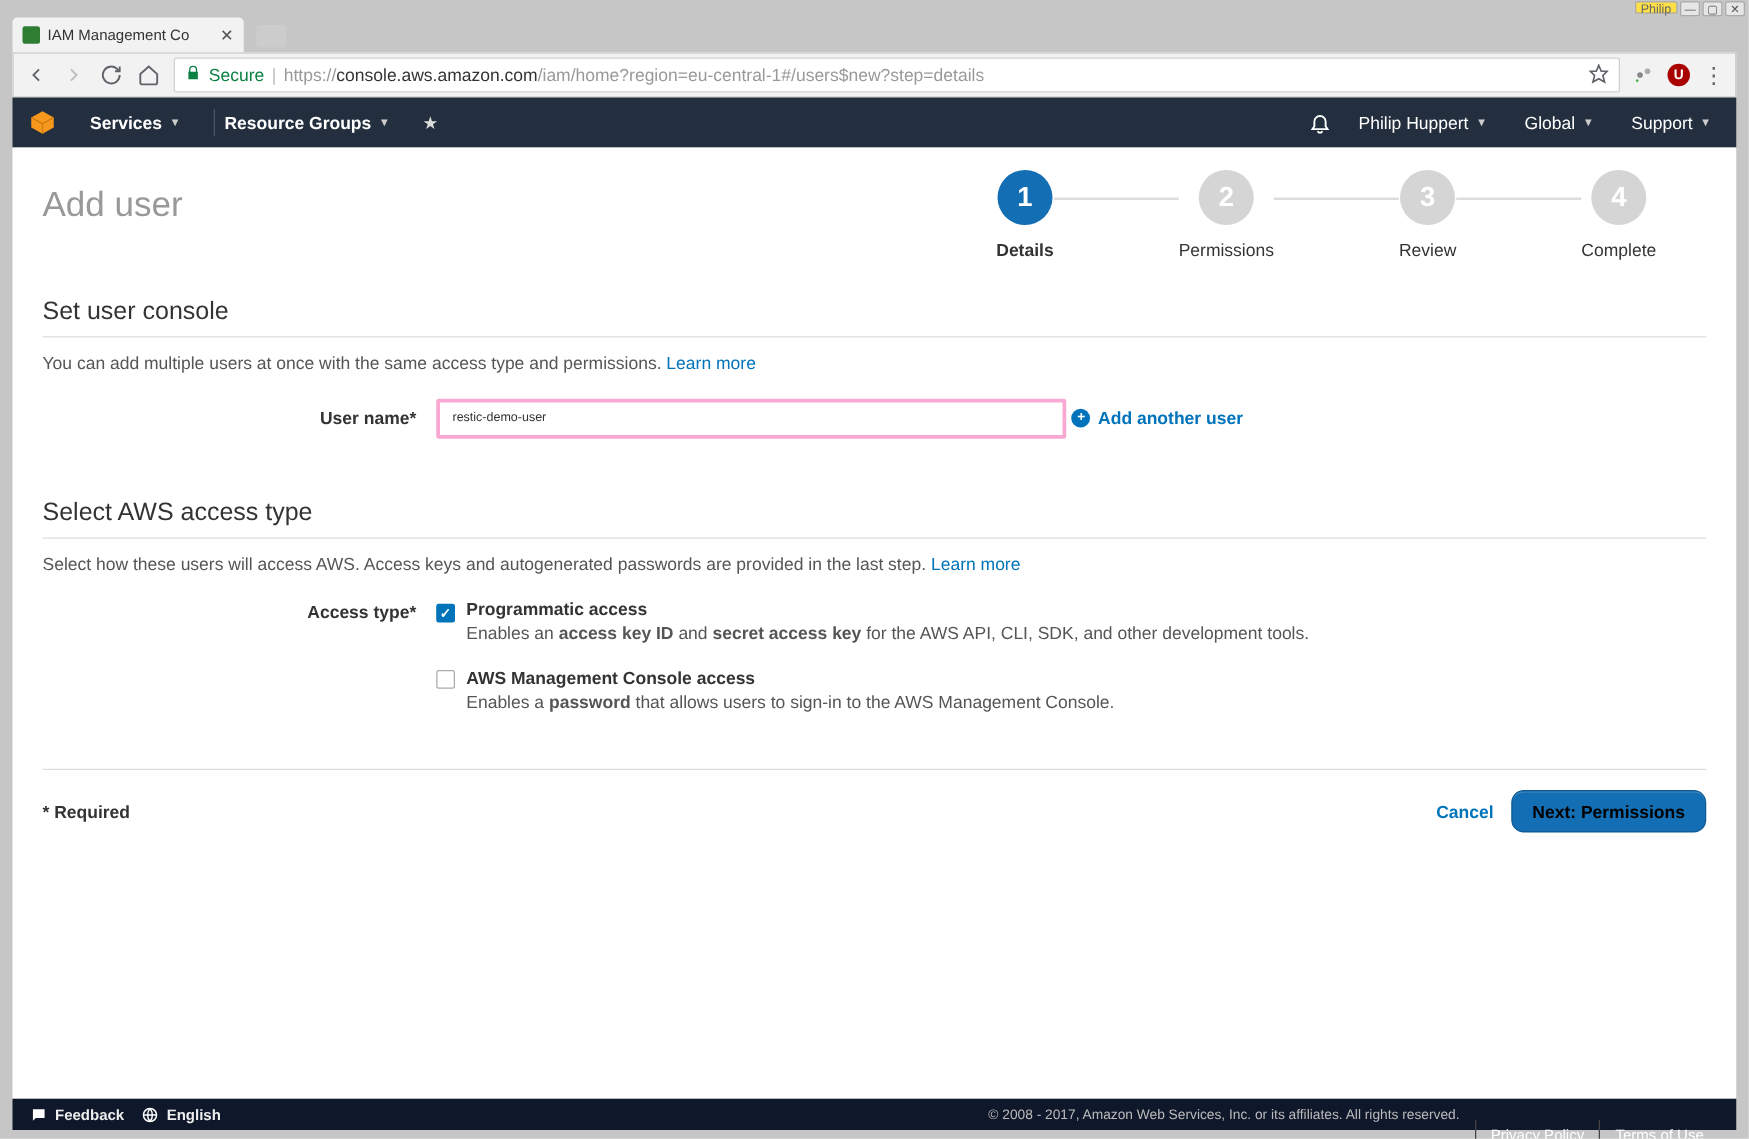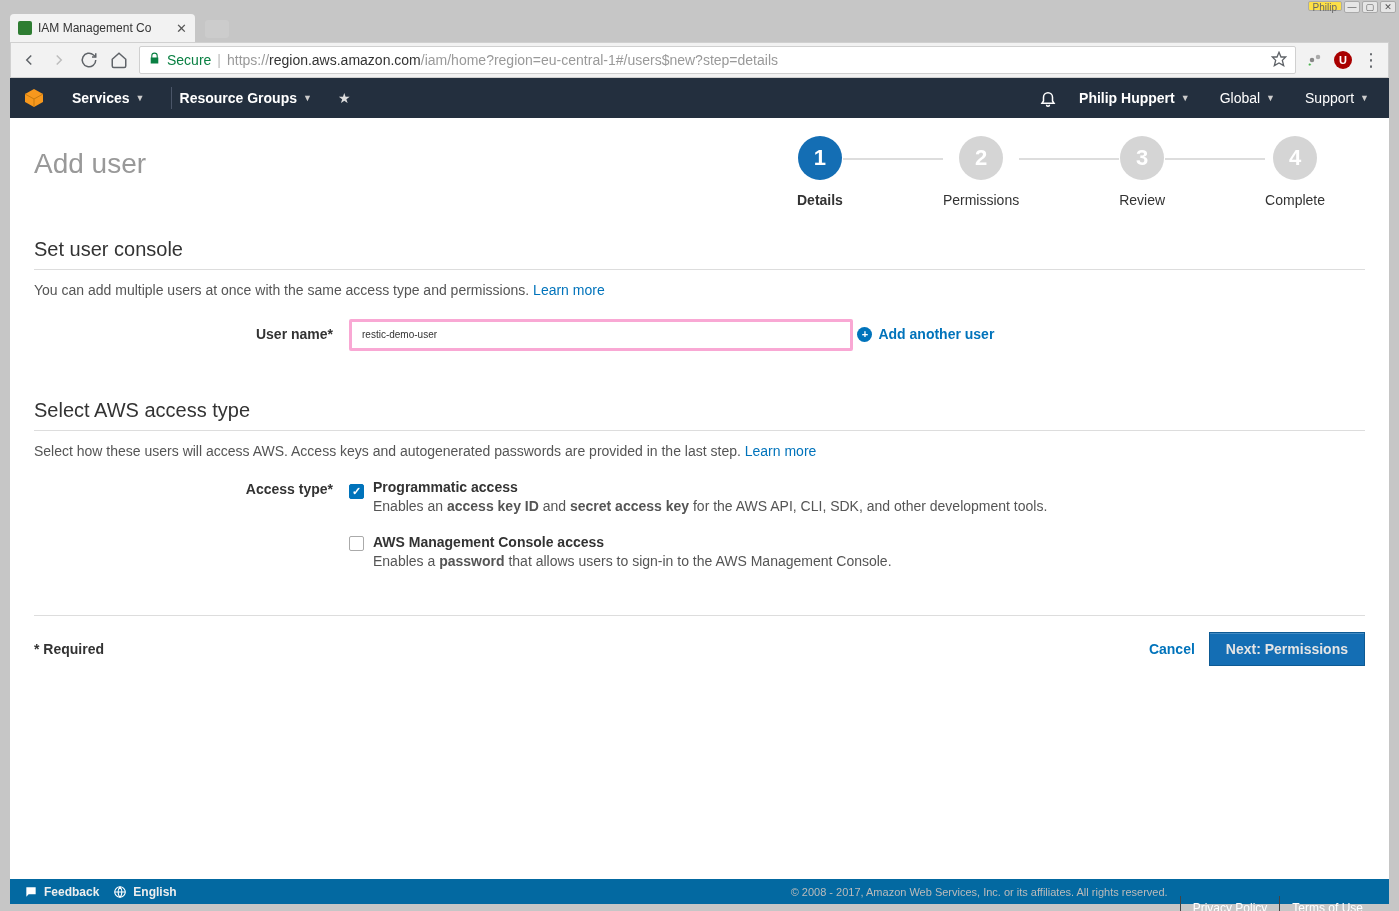--- a/index.html
+++ b/index.html
@@ -79,24 +79,24 @@
     .checkbox.checked { background:#0073bb; border-color:#0073bb; color:#fff; }
     .checkbox.checked::after { content:"✓"; font-size:11px; font-weight:bold; }
     .option-col { flex:1; }
     .option-title { font-size:14px; font-weight:bold; color:#333; }
     .option-desc { font-size:14px; color:#555; margin-top:3px; margin-bottom:16px; }
     
     .footer-divider { border-top:1px solid #ddd; margin-top:30px; padding-top:16px; display:flex; align-items:center; justify-content:space-between; }
     .required-note { font-weight:bold; font-size:14px; color:#333; }
     .footer-buttons { display:flex; gap:14px; align-items:center; }
     .btn-cancel { color:#0073bb; font-size:14px; font-weight:bold; cursor:pointer; }
-    .btn-primary { background:#146eb4; color:#e5e5e5; border:1px solid #0d5a94; padding:8px 16px; font-size:14px; font-weight:bold; border-radius:0; cursor:pointer; box-shadow: inset 0 1px 0 rgba(255,255,255,0.2); }
-    
-    
-    .aws-footer { position:absolute; bottom:7px; left:10px; right:10px; height:25px; background:#0369a1; display:flex; align-items:center; color:#eee; font-size:12px; padding:0 14px; }
+    .btn-primary { background:#146eb4; color:#000000; border:1px solid #0d5a94; padding:8px 16px; font-size:14px; font-weight:bold; border-radius:10px; cursor:pointer; box-shadow: inset 0 1px 0 rgba(255,255,255,0.2); }
+    
+    
+    .aws-footer { position:absolute; bottom:7px; left:10px; right:10px; height:25px; background:#0f172a; display:flex; align-items:center; color:#eee; font-size:12px; padding:0 14px; }
     .footer-left { display:flex; align-items:center; gap:14px; }
     .footer-item { display:flex; align-items:center; gap:6px; cursor:pointer; font-weight:bold; }
     .footer-right { margin-left:auto; display:flex; align-items:center; gap:0; }
     .footer-copy { color:#bbb; font-size:11px; margin-right:12px; }
     .footer-link { color:#fff; font-size:12px; padding: 0 12px; border-left:1px solid #444; height:25px; display:flex; align-items:center; cursor:pointer;margin-top:33px; }
   </style>
 </head>
 <body>
 
 <div class="window-titlebar">
@@ -138,21 +138,21 @@
       </svg>
   </span>
   <div class="url-bar">
     <span class="lock-icon">
       <svg width="13" height="13" viewBox="0 0 24 24" fill="#0a8043">
           <path d="M6 10V7a6 6 0 0 1 12 0v3h1v11H5V10h1zm2 0h8V7a4 4 0 0 0-8 0v3z"></path>
         </svg>
     </span>
     <span class="secure-label">Secure</span>
     <span class="url-sep">|</span>
-    <span class="url-text"><span>https://</span><span class="host">region.aws.amazon.com</span><span>/iam/home?region=eu-central-1#/users$new?step=details</span></span>
+    <span class="url-text"><span>https://</span><span class="host">console.aws.amazon.com</span><span>/iam/home?region=eu-central-1#/users$new?step=details</span></span>
     <span class="star-icon" style="margin-left:auto">
       <svg width="16" height="16" viewBox="0 0 24 24" fill="none" stroke="#5f6368" stroke-width="2">
           <polygon points="12 2 15 9 22 9 17 14 19 22 12 18 5 22 7 14 2 9 9 9"></polygon>
         </svg>
     </span>
   </div>
   <span class="ext-badge">
     <svg width="18" height="18" viewBox="0 0 24 24">
         <circle cx="8" cy="12" r="3" fill="#888"></circle>
         <circle cx="16" cy="8" r="3" fill="#aaa"></circle>
@@ -181,21 +181,21 @@
     </span>
     <span class="pin-icon">★</span>
   </div>
   <div class="aws-nav-right">
     <span class="bell-icon">
       <svg viewBox="0 0 24 24" fill="none" stroke="#fff" stroke-width="2">
           <path d="M18 16v-5a6 6 0 0 0-12 0v5l-2 3h16l-2-3z"></path>
           <path d="M10 21a2 2 0 0 0 4 0"></path>
         </svg>
     </span>
-    <span class="nav-item" style="font-weight:bold;">
+    <span class="nav-item" style="font-weight:normal;">
       <span>Philip Huppert</span>
       <span class="nav-chevron">▼</span>
     </span>
     <span class="nav-item" style="font-weight:normal;">
       <span>Global</span>
       <span class="nav-chevron">▼</span>
     </span>
     <span class="nav-item" style="font-weight:normal;">
       <span>Support</span>
       <span class="nav-chevron">▼</span>

